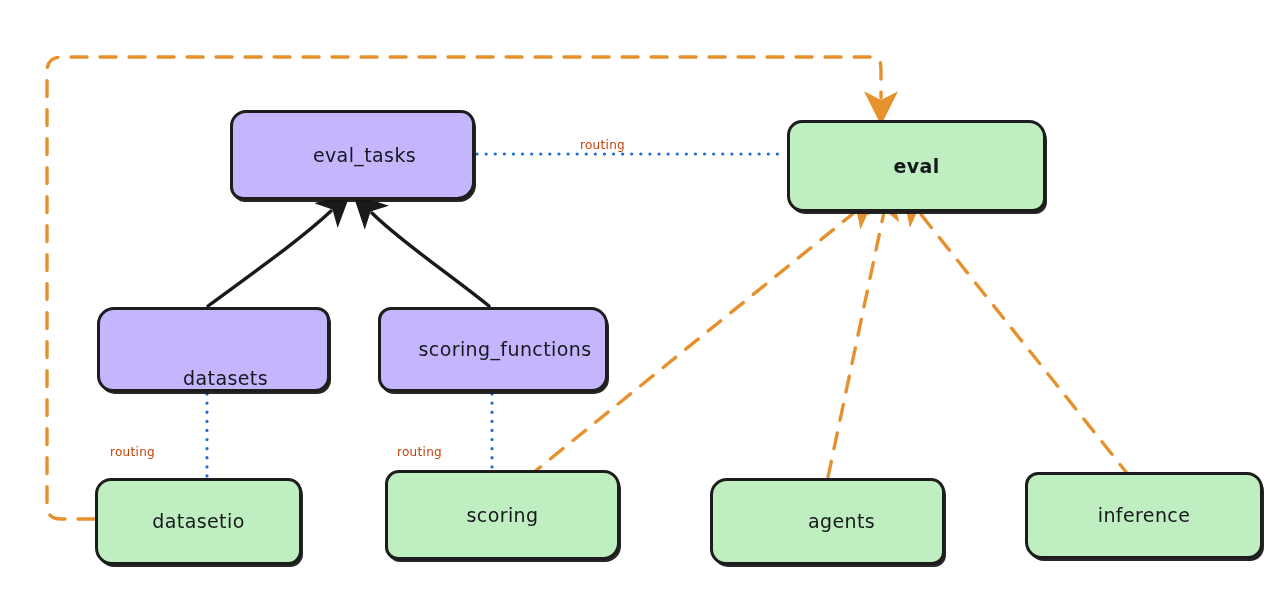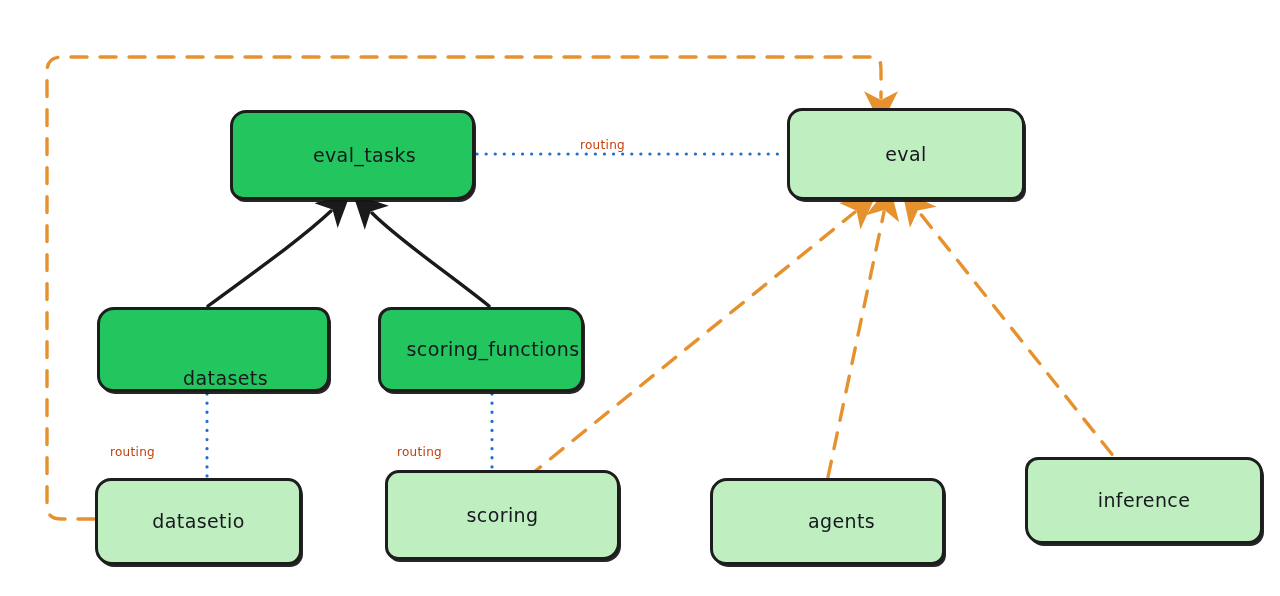--- a/index.html
+++ b/index.html
@@ -29,21 +29,21 @@
     border:3px solid #1d1d1d;
     border-radius:14px;
     font-size:19px;
     color:#16181d;
     letter-spacing:.4px;
     text-align:center;
     line-height:1.1;
     z-index:3;
     box-shadow:2px 3px 0 -1px rgba(20,20,20,.92);
   }
-  .node.blue{background:#22c55e;padding-left:24px;}
+  .node.blue{background:#c4b5fd;padding-left:24px;}
   .node.green{background:#bfeec0;}
   .node .label{pointer-events:none;}
   .edge-label{
     position:absolute;
     font-size:12px;
     color:#c2410c;
     white-space:nowrap;
     z-index:4;
     letter-spacing:.3px;
     margin-top:20px;
@@ -89,45 +89,45 @@
 
     <path d="M 828,477 L 884,212" fill="none" stroke="#e5922e" stroke-width="3.4" stroke-linecap="round" stroke-dasharray="16 13" marker-end="url(#arrow-orange)"></path>
 
     <path d="M 1130,477 L 919,212" fill="none" stroke="#e5922e" stroke-width="3.4" stroke-linecap="round" stroke-dasharray="16 13" marker-end="url(#arrow-orange)"></path>
   </svg>
 
   <div class="node blue n-eval_tasks" style="left:230px;top:110px;width:245px;height:90px;">
     <span class="label">eval_tasks</span>
   </div>
 
-  <div class="node green n-eval" style="left:787px;top:108px;width:238px;height:92px;">
+  <div class="node green n-eval" style="left:787px;top:120px;width:259px;height:92px;font-weight:bold;">
     <span class="label">eval</span>
   </div>
 
   <div class="node blue n-datasets" style="left:97px;top:307px;width:233px;height:85px;align-items:flex-end;">
     <span class="label">datasets</span>
   </div>
 
-  <div class="node blue n-scoring_functions" style="left:378px;top:307px;width:206px;height:85px;">
+  <div class="node blue n-scoring_functions" style="left:378px;top:307px;width:230px;height:85px;">
     <span class="label">scoring_functions</span>
   </div>
 
   <div class="node green n-datasetio" style="left:95px;top:478px;width:207px;height:87px;">
     <span class="label">datasetio</span>
   </div>
 
   <div class="node green n-scoring" style="left:385px;top:470px;width:235px;height:90px;">
     <span class="label">scoring</span>
   </div>
 
   <div class="node green n-agents" style="left:710px;top:478px;width:235px;height:87px;">
     <span class="label">agents</span>
   </div>
 
-  <div class="node green n-inference" style="left:1025px;top:457px;width:238px;height:87px;">
+  <div class="node green n-inference" style="left:1025px;top:472px;width:238px;height:87px;">
     <span class="label">inference</span>
   </div>
 
   <div class="edge-label" style="left:580px;top:118px;">routing</div>
   <div class="edge-label" style="left:110px;top:425px;">routing</div>
   <div class="edge-label" style="left:397px;top:425px;">routing</div>
 
 </div>
 
 </body></html>

